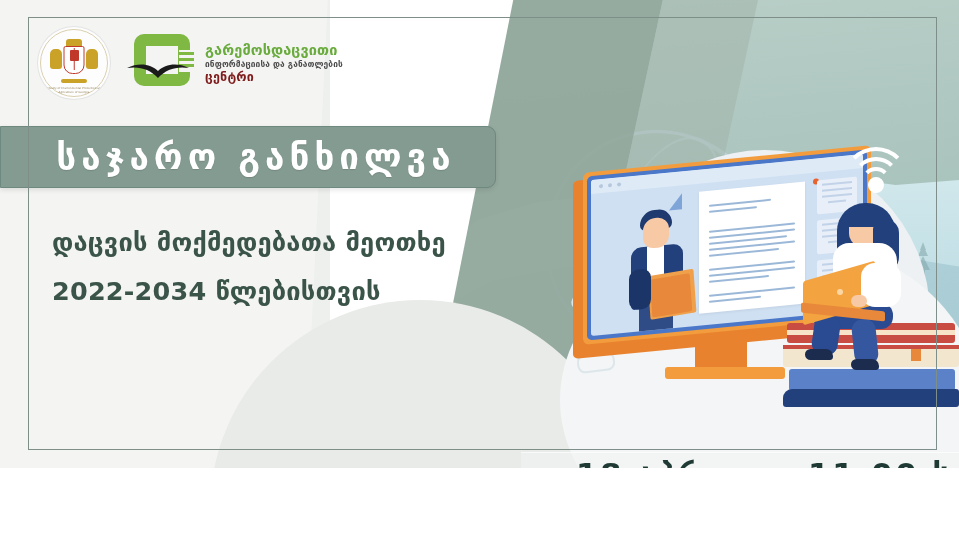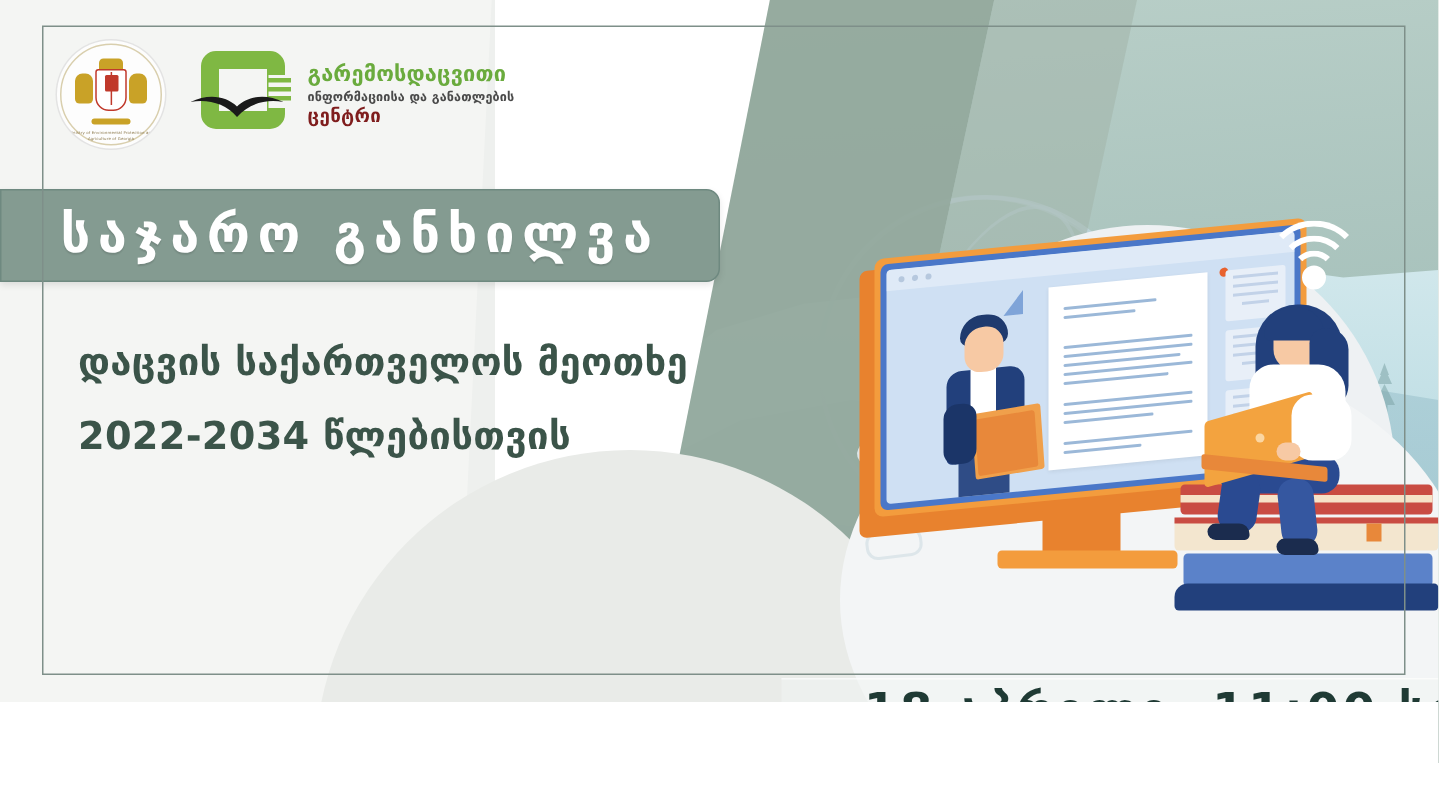--- a/index.html
+++ b/index.html
@@ -160,20 +160,21 @@
   .gt2{font-size:8.4px;font-weight:bold;color:#4a4a4a;margin-top:3px;letter-spacing:.1px;}
   .gt3{font-size:12.5px;font-weight:bold;color:#7f1d1d;margin-top:2px;letter-spacing:.2px;}
 
   
   .banner{
     position:absolute;left:0;top:126px;width:478px;height:60px;
     background:#849b91;border:1.5px solid #6e8980;
     border-top-right-radius:9px;border-bottom-right-radius:9px;
     display:flex;align-items:center;justify-content:center;
     box-shadow:0 2px 5px rgba(0,0,0,.10);
+    padding-left:16px;
   }
   .banner span{
     color:#ffffff;font-size:35px;font-weight:bold;letter-spacing:5px;
     white-space:nowrap;text-shadow:0 1px 1px rgba(0,0,0,.12);
   }
 
   
   .body-text{position:absolute;left:52px;top:218px;width:420px;}
   .body-text div{
     color:#3b5449;font-size:25.5px;font-weight:bold;line-height:49px;
@@ -474,21 +475,21 @@
         <div class="gt3">ცენტრი</div>
       </div>
     </div>
   </div>
 
   <div class="banner">
     <span>საჯარო განხილვა</span>
   </div>
 
   <div class="body-text">
-    <div>დაცვის საქართველოს მეოთხე</div>
+    <div>დაცვის მოქმედებათა მეოთხე</div>
     <div>2022-2034 წლებისთვის</div>
   </div>
 
   <div class="date-band"></div>
   <div class="date-text">18 აპრილი, 11:00 სთ</div>
 
   <div class="frame"></div>
 </div>
 
 </body></html>

